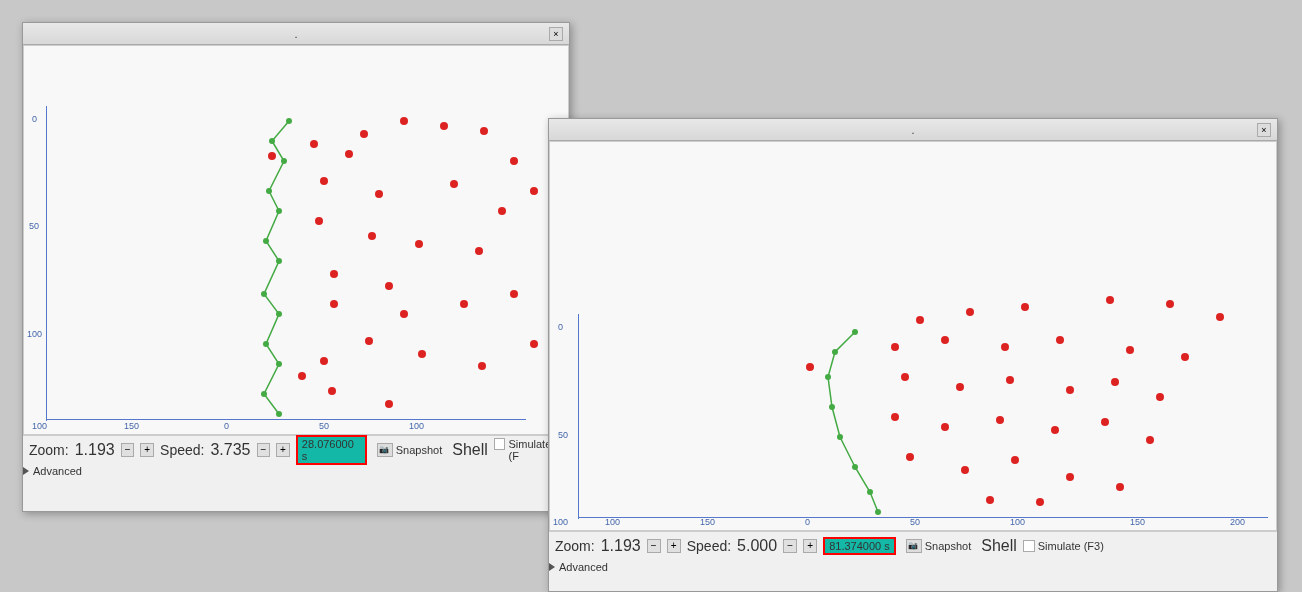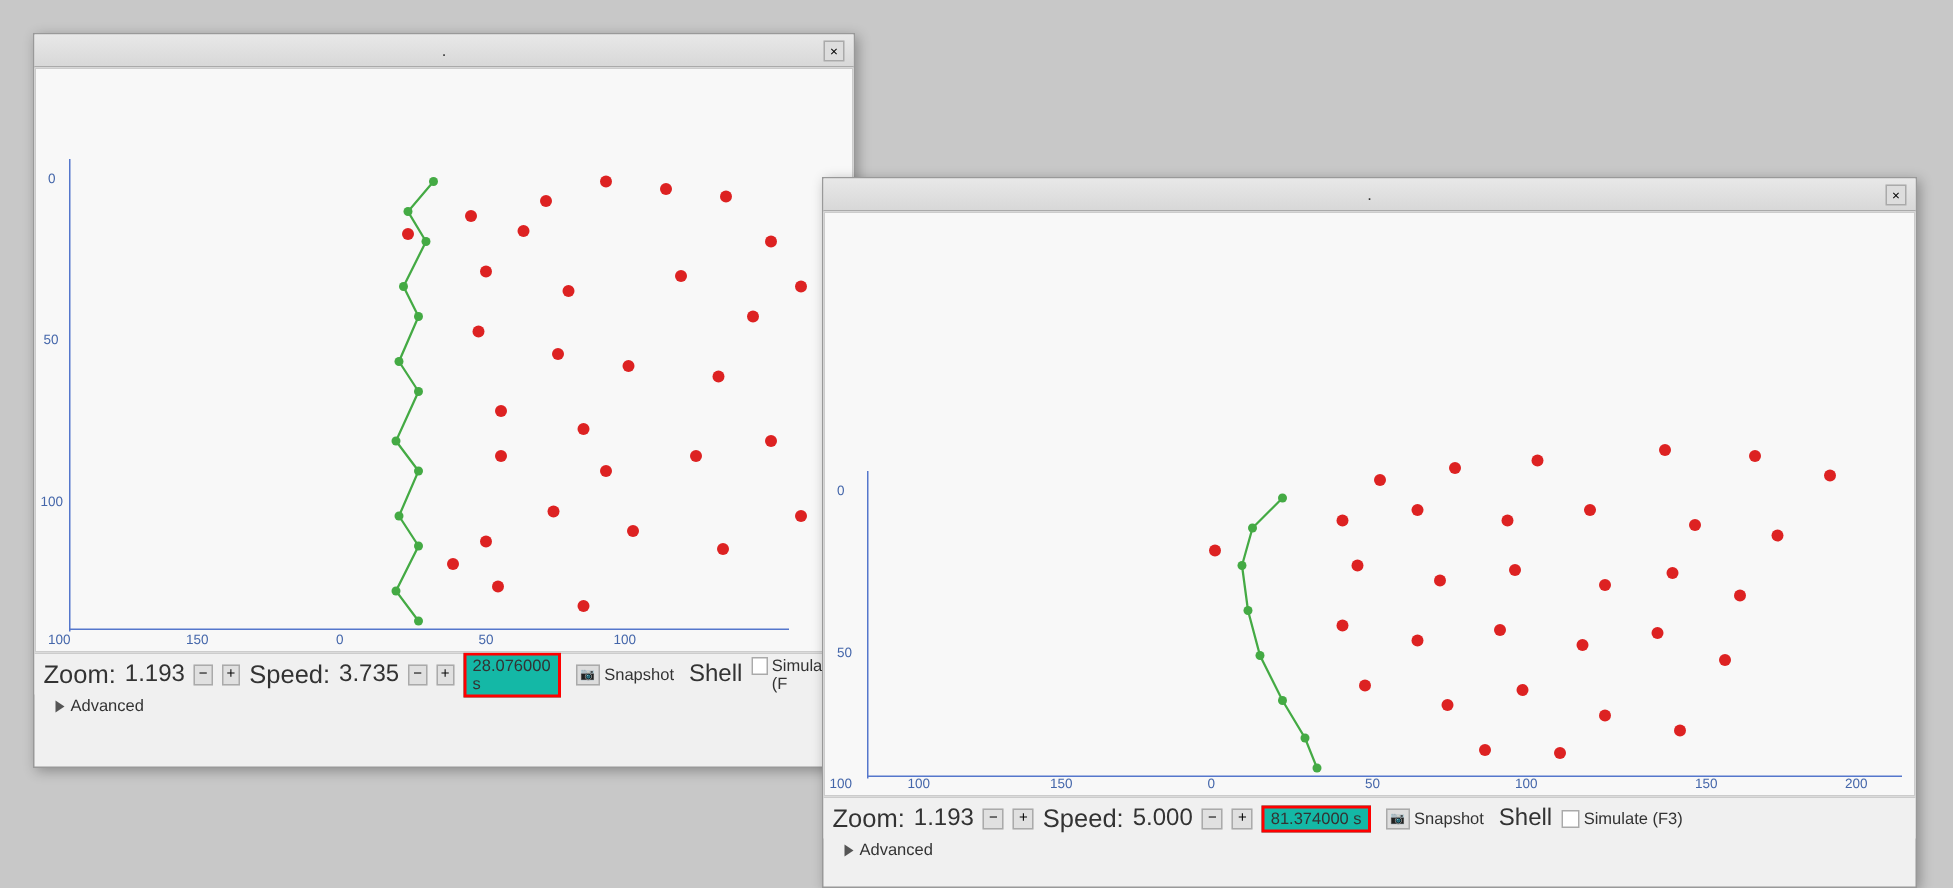--- a/index.html
+++ b/index.html
@@ -73,21 +73,21 @@
       background: #f0f0f0;
       border-top: 1px solid #ccc;
       padding: 3px 6px;
       display: flex;
       align-items: center;
       gap: 6px;
       height: 28px;
     }
 
     .toolbar-label {
-      font-size: 17px;
+      font-size: 14px;
       color: #333;
     }
 
     .toolbar-value {
       font-size: 16px;
       color: #333;
     }
 
     .zoom-btn {
       width: 14px;
@@ -140,21 +140,21 @@
     }
 
     .checkbox-icon {
       width: 12px;
       height: 12px;
       border: 1px solid #aaa;
       background: white;
     }
 
     .advanced-row {
-      padding: 2px 14px;
+      padding: 2px 0;
       font-size: 11px;
       color: #333;
       display: flex;
       align-items: center;
       gap: 4px;
       cursor: pointer;
     }
 
     .triangle-right {
       width: 0;

